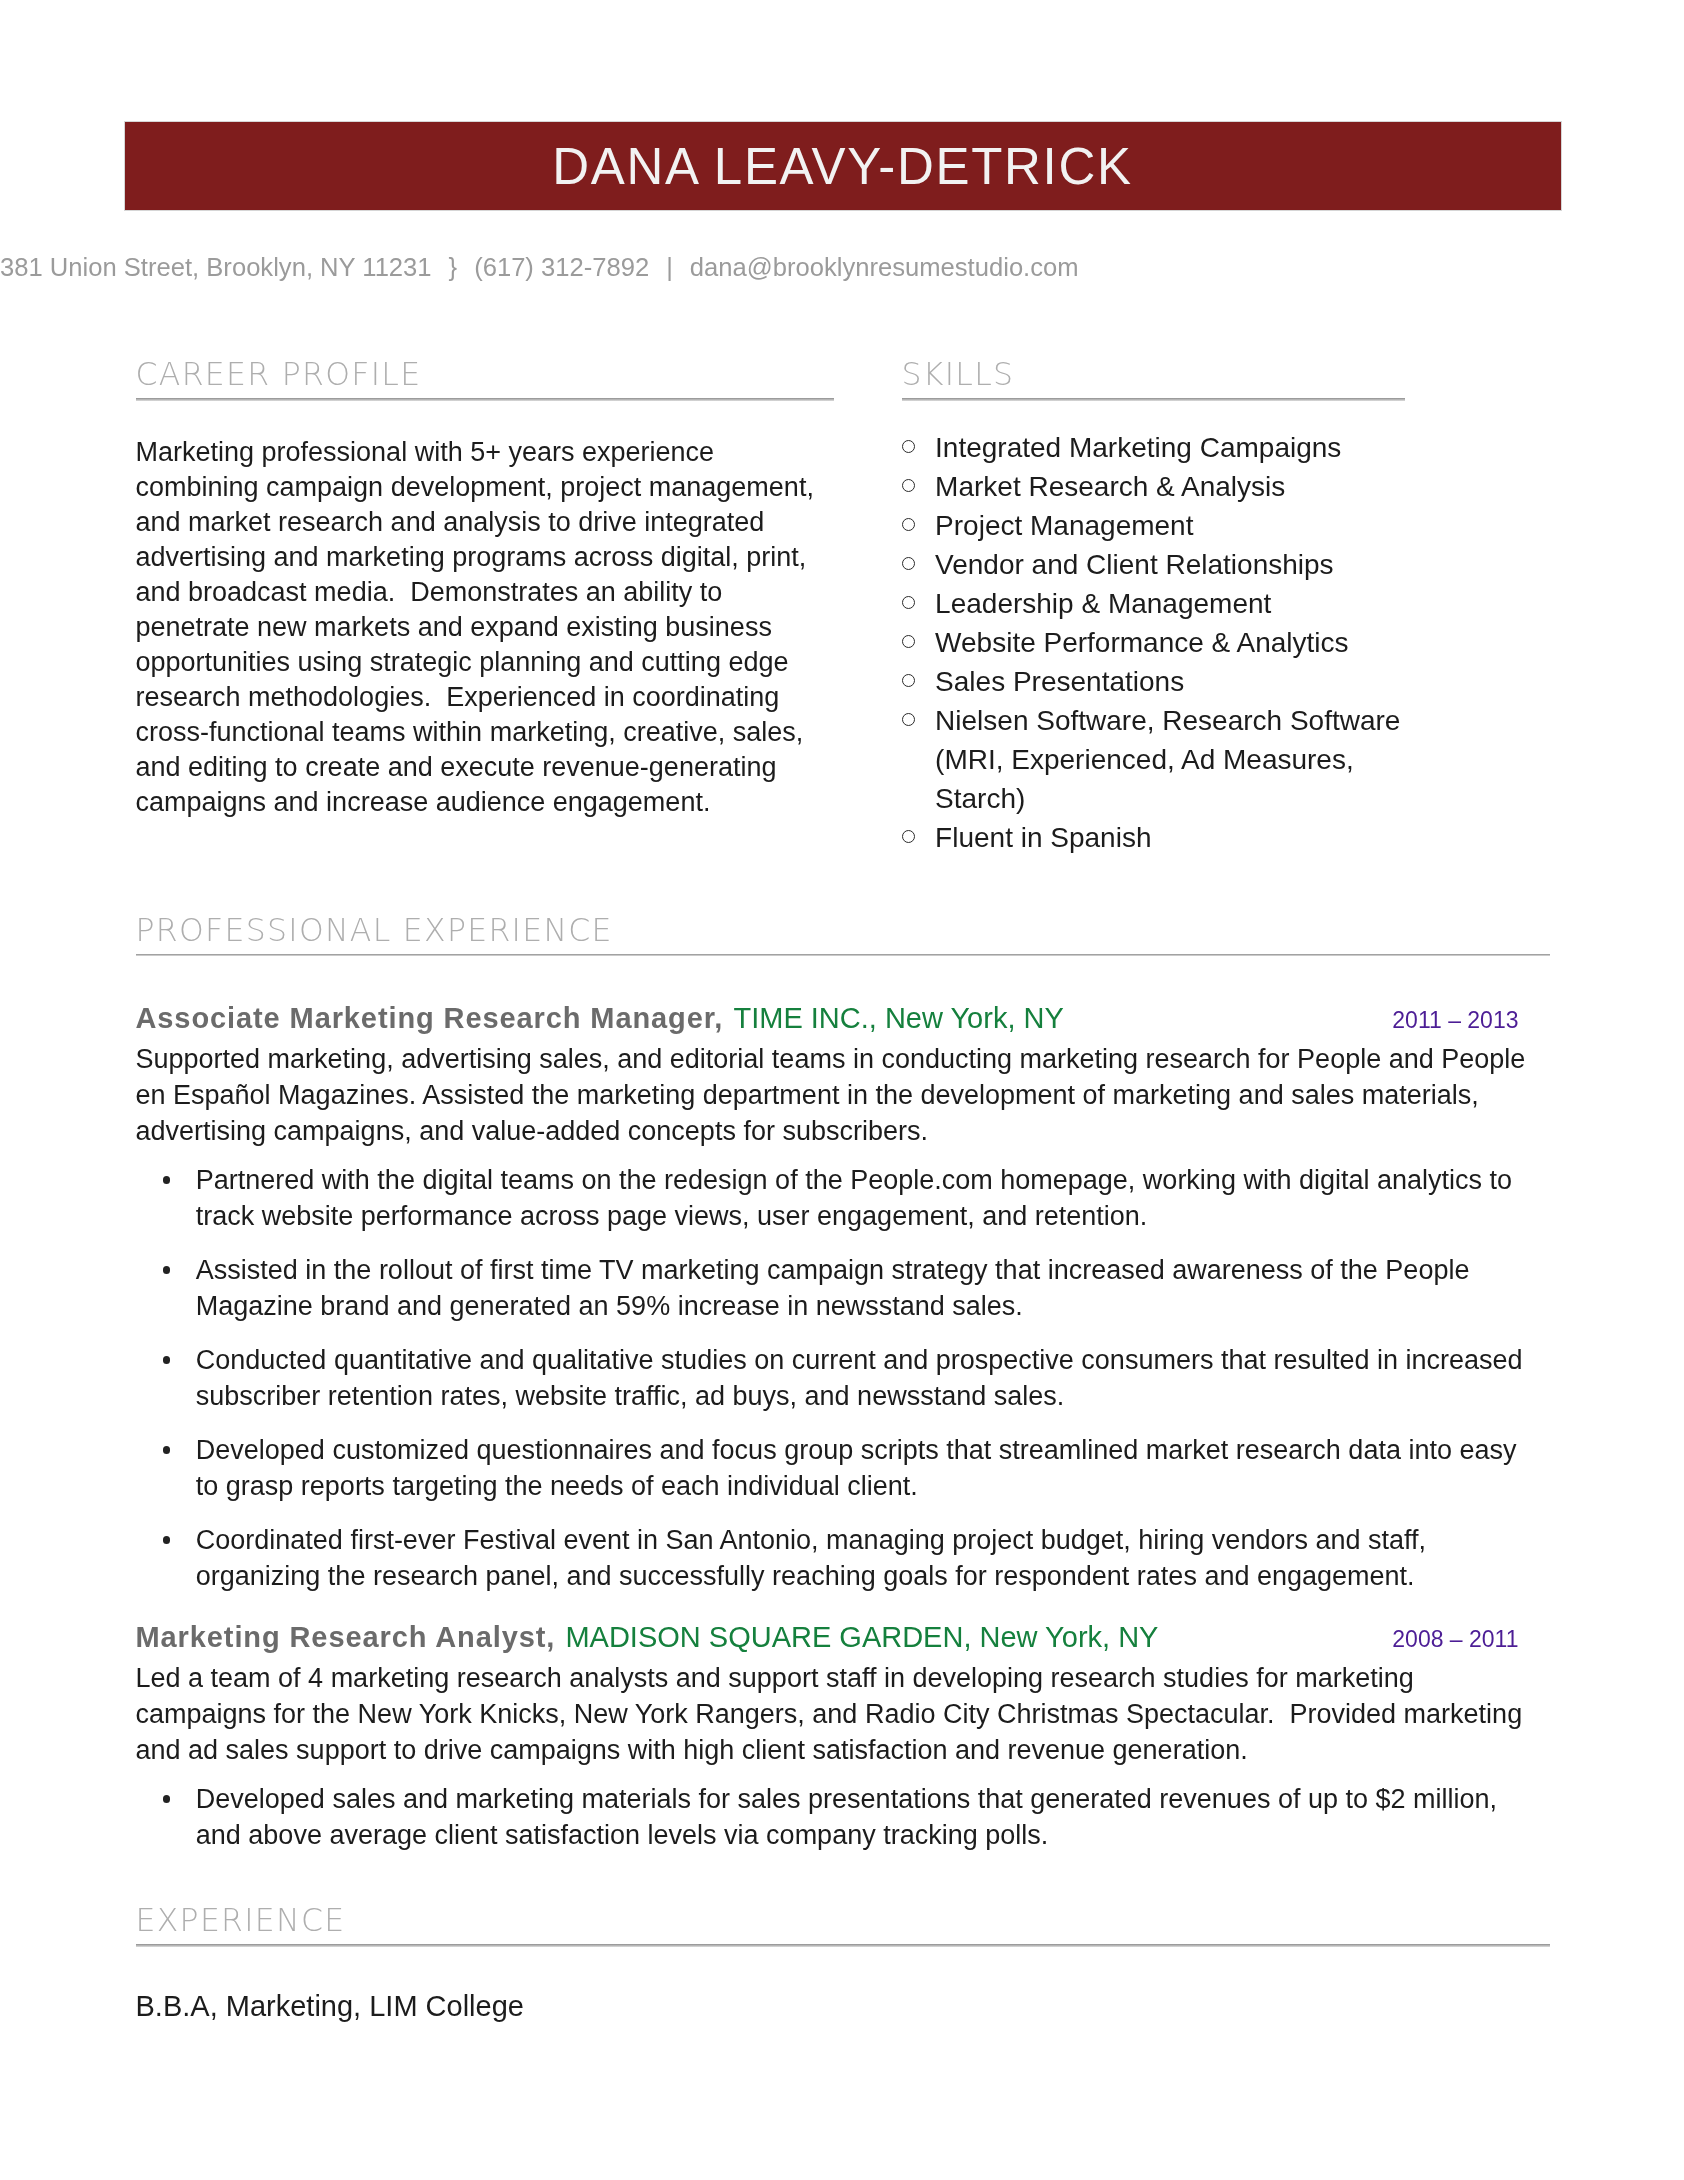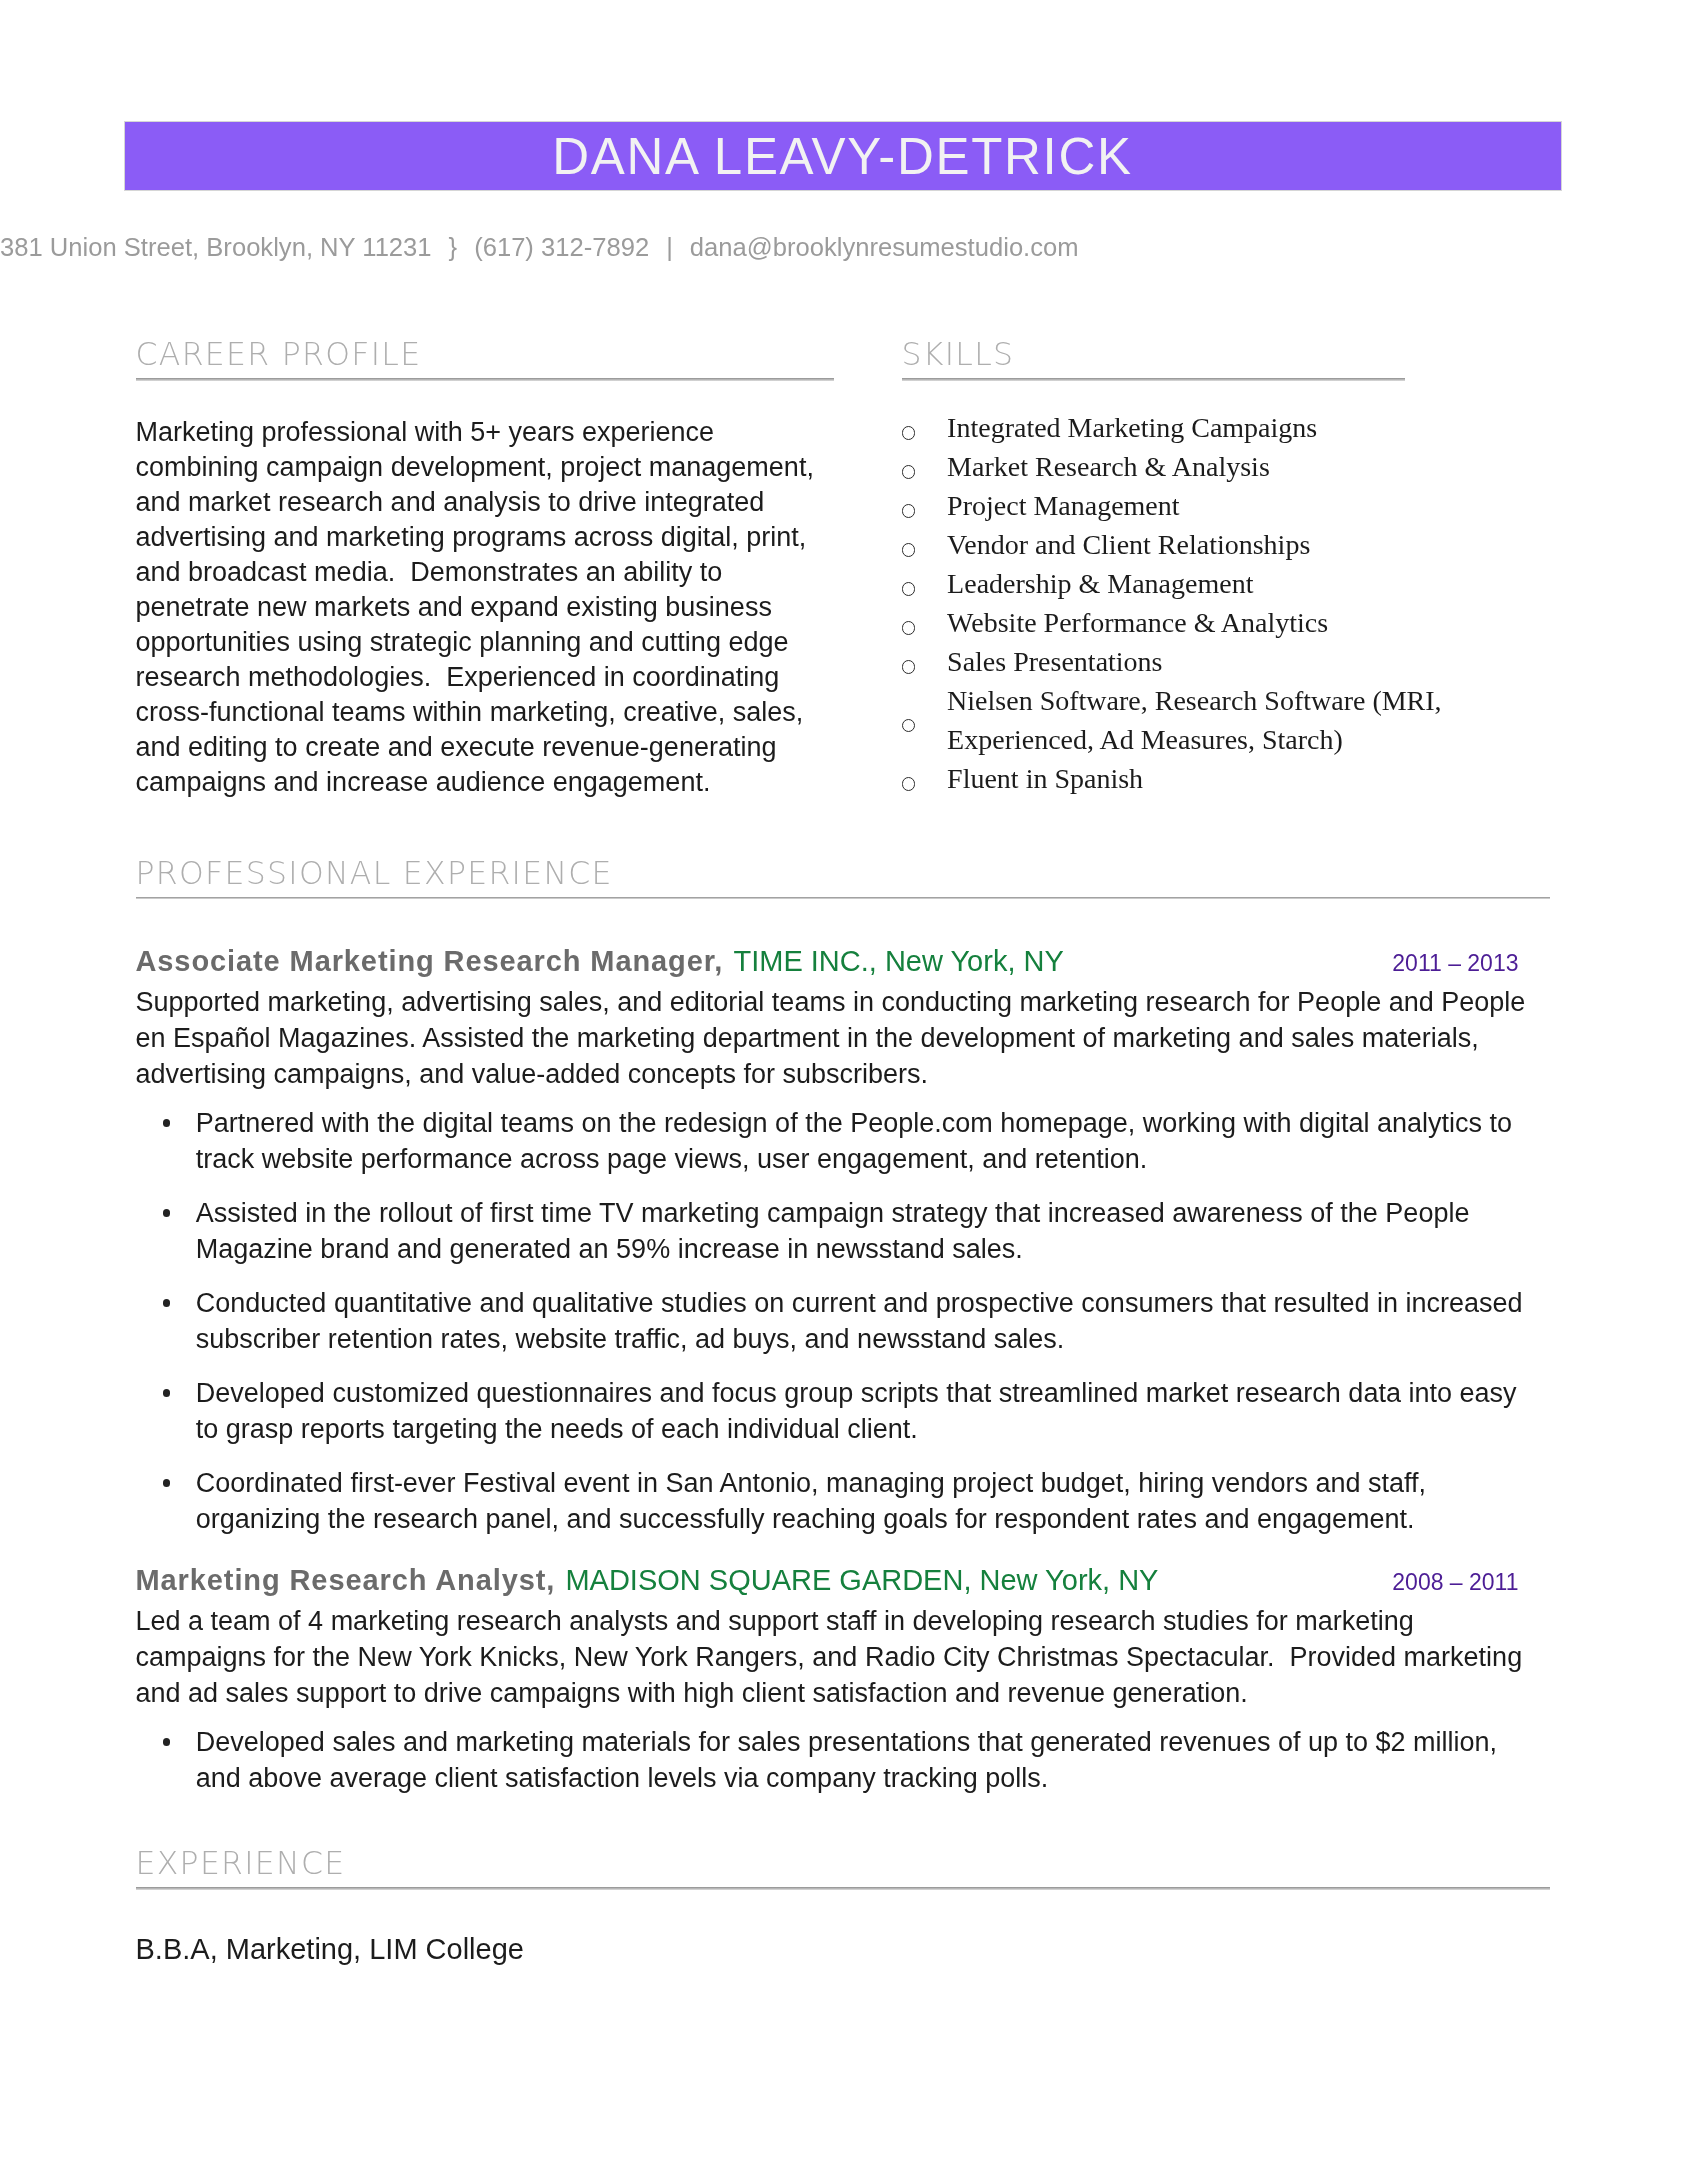--- a/index.html
+++ b/index.html
@@ -8,22 +8,22 @@
     position:relative;
     width:1685px; height:2181px;
     margin:0 auto;
     background:#ffffff;
     font-family:"Liberation Sans", sans-serif;
     color:#1c1c1c;
     overflow:hidden;
   }
   .header-bar{
     margin:121px auto 0 auto;
-    width:1438px; height:70px;
-    background:#8b5cf6;
+    width:1438px; height:90px;
+    background:#7f1d1d;
     border:1.7px solid #d6d6d6;
     display:flex; align-items:center; justify-content:center;
   }
   .name{
     color:#f2f2f2;
     font-size:51px;
     letter-spacing:1.7px;
     white-space:nowrap;
   }
   .contact{
@@ -54,25 +54,24 @@
   .rule.skills-rule{ width:503px; }
   .profile-text{
     margin-top:34px;
     font-size:27px;
     line-height:35px;
     white-space:pre-wrap;
   }
   .skills-list{ margin-top:27px; }
   .skill-item{
     display:flex;
-    gap:32px;
+    gap:20px;
     font-size:28px;
     line-height:39px;
-    align-items:center;
-    font-family:Liberation Serif, serif;
+    align-items:flex-start;
   }
   .ring{
     flex:none;
     width:13.6px; height:13.6px;
     border:1.7px solid #2b2b2b;
     border-radius:50%;
     margin-top:12px;
   }
   .skill-text{ max-width:507px; }
   .experience{ margin-top:55px; }

